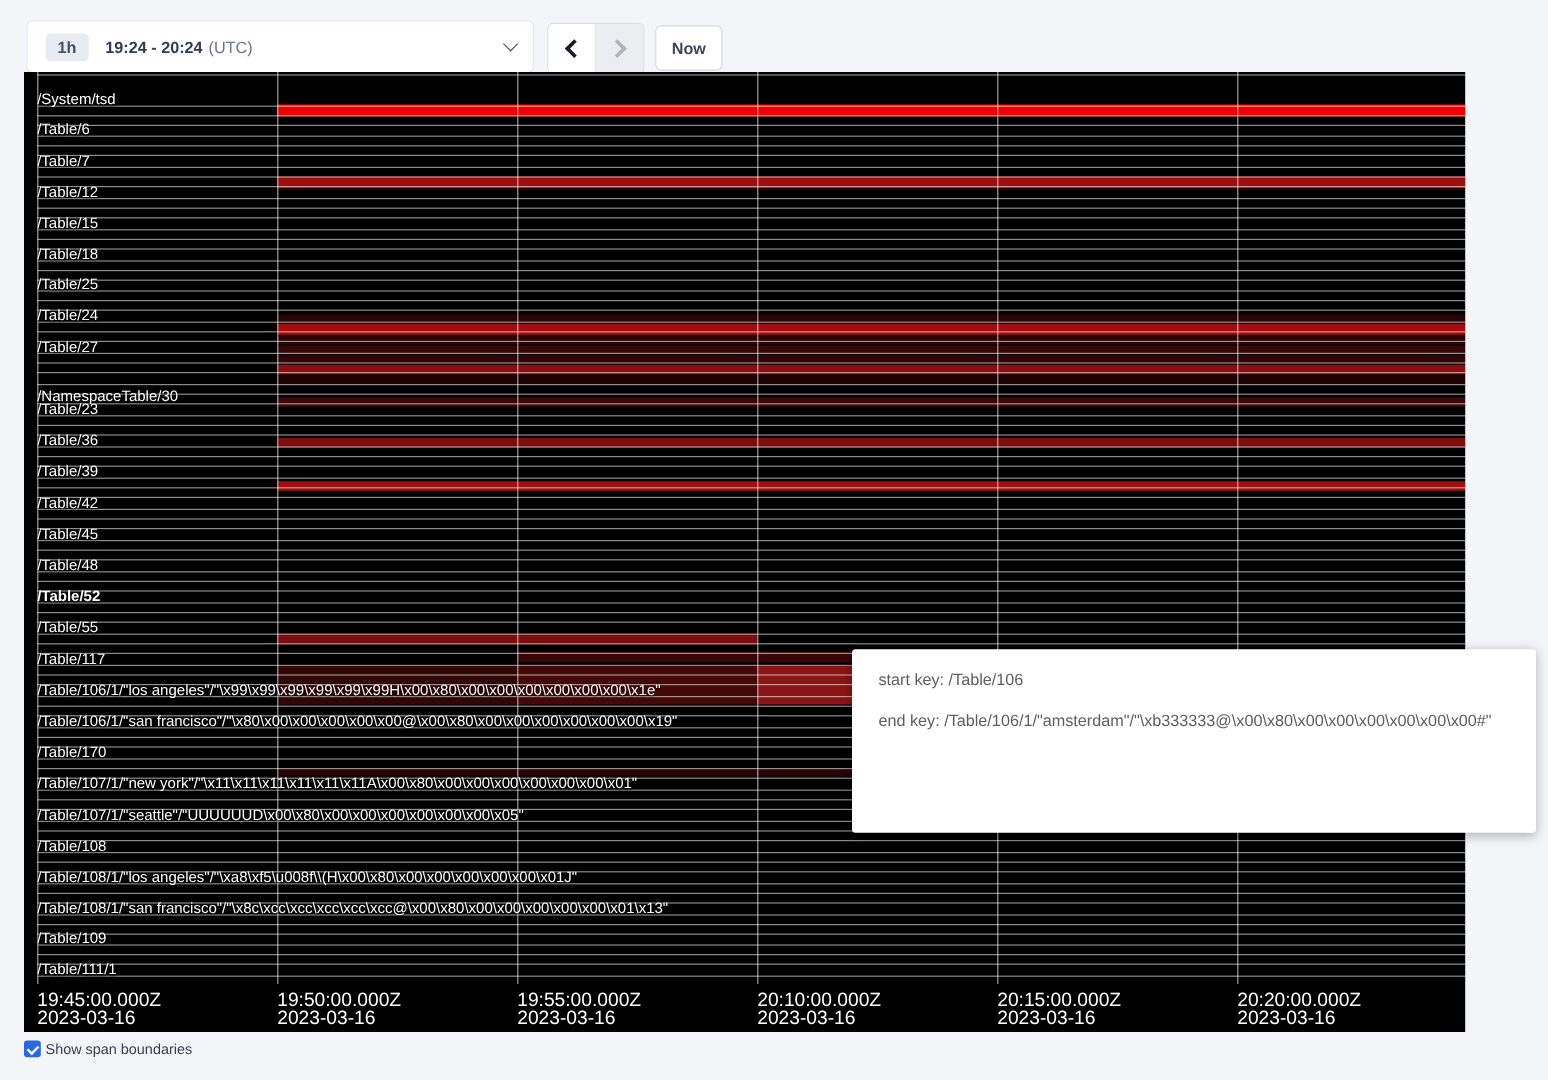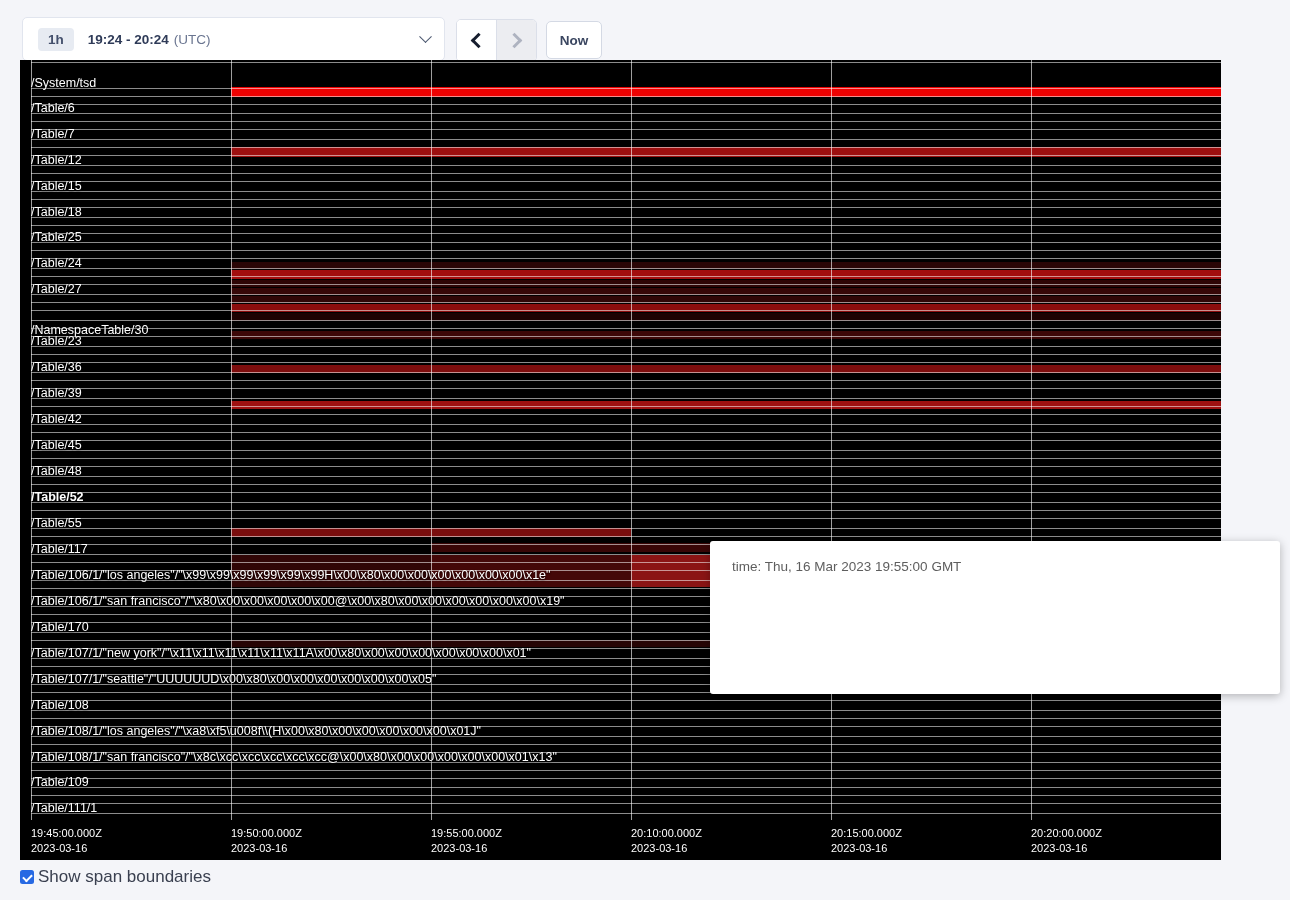--- a/index.html
+++ b/index.html
@@ -50,21 +50,21 @@
     position:absolute; left:20px; top:60px; width:1201px; height:800px;
     background:#000; overflow:hidden;
   }
   .band  { position:absolute; }
   .hline { position:absolute; left:11px; width:1190px; height:1px; background:rgba(255,255,255,0.55); }
   .vline { position:absolute; top:0; width:1px; height:760px; background:rgba(255,255,255,0.62); }
   .span-label {
     position:absolute; left:11px; color:#fff; font-size:12.5px; line-height:14px;
     white-space:nowrap; text-shadow:0 1px 2px rgba(0,0,0,.9);
   }
-  .tick { position:absolute; color:#fff; font-size:11px; line-height:15px; white-space:nowrap; }
+  .tick { position:absolute; color:#fff; font-size:16px; line-height:15px; white-space:nowrap; }
 
   
   .kv-tooltip {
     position:absolute; left:710px; top:541px; width:570px; height:153px;
     background:#fff; border-radius:3px; box-shadow:0 2px 10px rgba(0,0,0,.28);
     padding:9px 22px; z-index:5;
   }
   .kv-tooltip p {
     font-size:13.5px; color:#5e5e5e; line-height:34px; white-space:nowrap;
   }
@@ -72,21 +72,21 @@
   
   .footer-row { position:absolute; left:20px; top:867px; display:flex; align-items:center; }
   .checkbox {
     width:14px; height:14px; background:#2769e3; border-radius:2.5px;
     position:relative; cursor:pointer; flex:none;
   }
   .checkbox::after {
     content:""; position:absolute; left:3px; top:3.5px; width:7px; height:4px;
     border-left:2px solid #fff; border-bottom:2px solid #fff; transform:rotate(-45deg);
   }
-  .checkbox-label { font-size:17px; color:#3a4050; margin-left:4px; }
+  .checkbox-label { font-size:12px; color:#3a4050; margin-left:4px; }
 </style>
 </head>
 <body>
 
 <div class="time-selector">
   <span class="range-badge">1h</span>
   <span class="range-label">19:24 - 20:24</span>
   <span class="range-zone">(UTC)</span>
   <span class="caret-down"></span>
 </div>
@@ -262,19 +262,20 @@
       <div>20:15:00.000Z</div>
       <div>2023-03-16</div>
     </div>
     <div class="tick" style="left: 1011px; top: 766px;">
       <div>20:20:00.000Z</div>
       <div>2023-03-16</div>
     </div>
   </div>
 
 <div class="kv-tooltip">
-    <p>time: Thu, 16 Mar 2023 19:55:00 GMT</p>
+    <p>start key: /Table/106</p>
+    <p>end key: /Table/106/1/"amsterdam"/"\xb333333@\x00\x80\x00\x00\x00\x00\x00\x00#"</p>
   </div>
 
 <div class="footer-row">
   <div class="checkbox" aria-checked="true"></div>
   <span class="checkbox-label">Show span boundaries</span>
 </div>
 
 </body></html>

